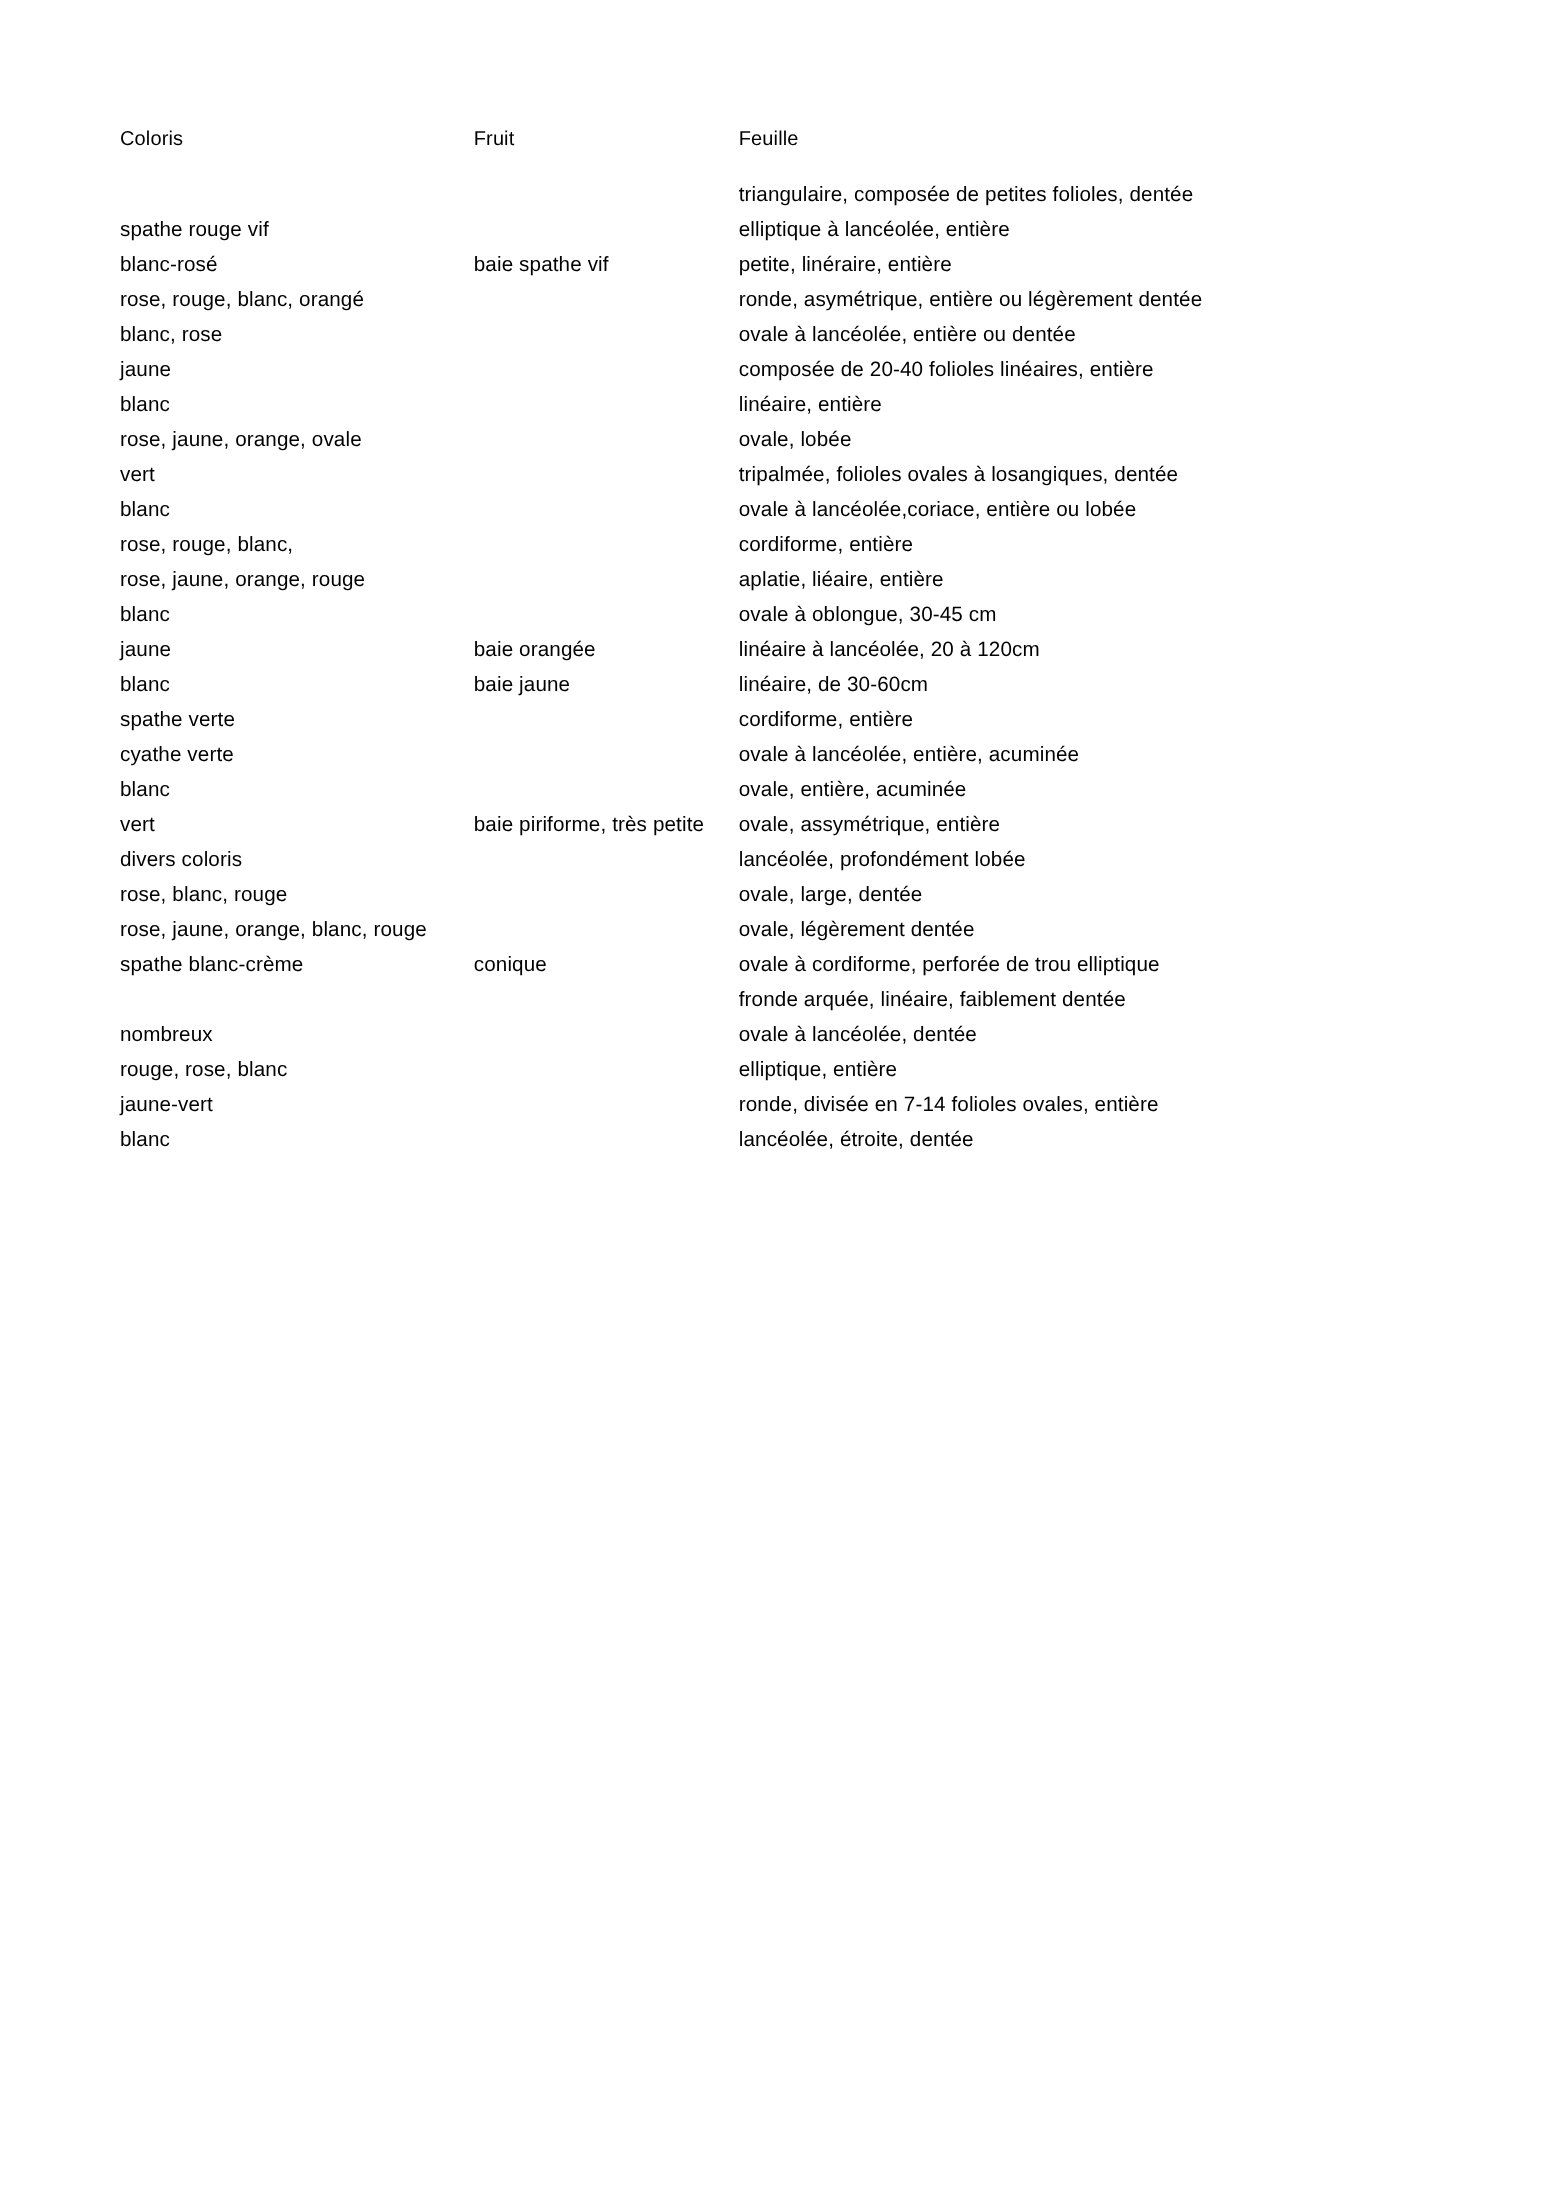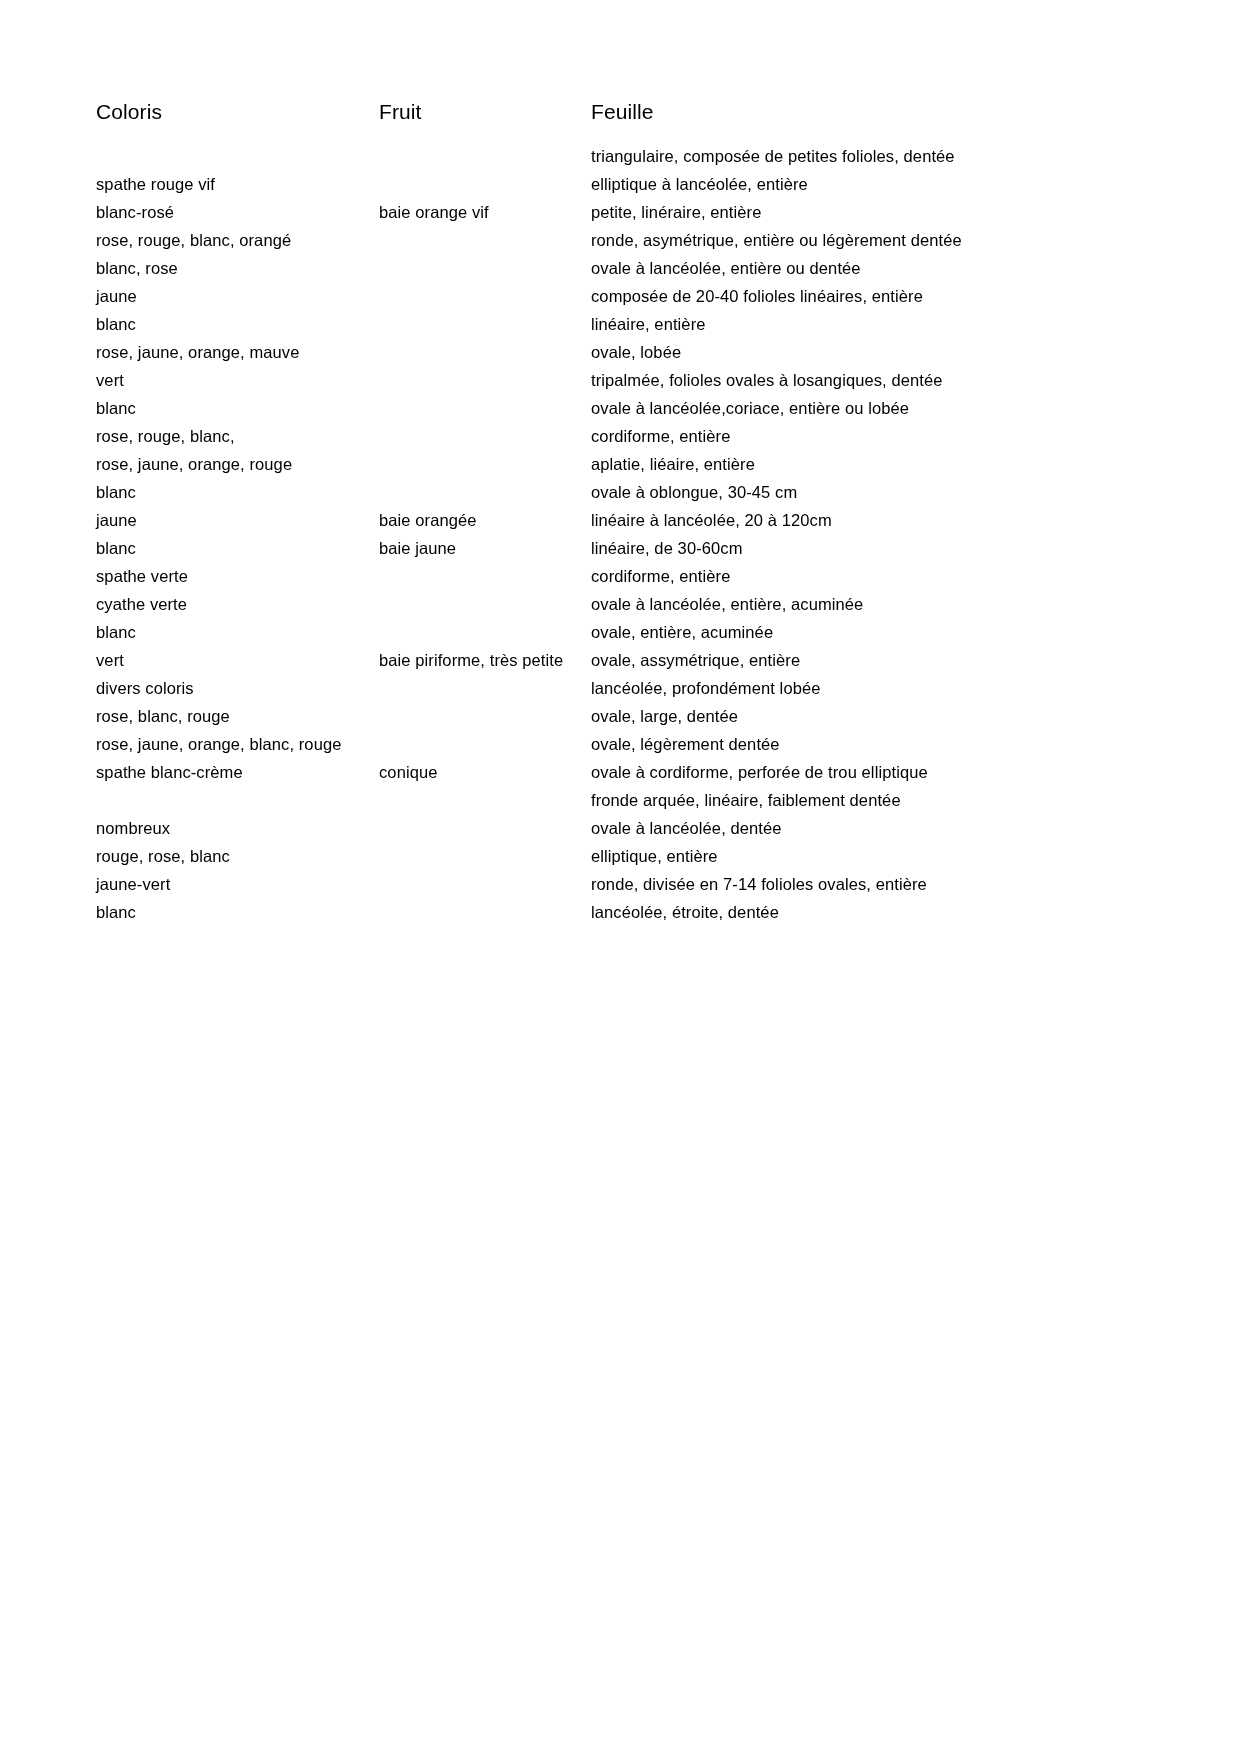--- a/index.html
+++ b/index.html
@@ -44,21 +44,21 @@
     vertical-align: top;
     font-weight: normal;
     font-size: 16.5px;
     line-height: 28px;
     padding: 0 4px 0 0;
     height: 28px;
     white-space: nowrap;
     letter-spacing: 0.1px;
   }
   table.data-table th {
-    font-size: 21px;
+    font-size: 16px;
     padding-bottom: 10px;
     height: 34px;
   }
   table.data-table td.empty {
     color: transparent;
   }
 </style>
 </head>
 <body>
 
@@ -83,21 +83,21 @@
             <td class="empty"></td>
             <td>triangulaire, composée de petites folioles, dentée</td>
           </tr>
           <tr>
             <td>spathe rouge vif</td>
             <td class="empty"></td>
             <td>elliptique à lancéolée, entière</td>
           </tr>
           <tr>
             <td>blanc-rosé</td>
-            <td>baie orange vif</td>
+            <td>baie spathe vif</td>
             <td>petite, linéraire, entière</td>
           </tr>
           <tr>
             <td>rose, rouge, blanc, orangé</td>
             <td class="empty"></td>
             <td>ronde, asymétrique, entière ou légèrement dentée</td>
           </tr>
           <tr>
             <td>blanc, rose</td>
             <td class="empty"></td>
@@ -107,21 +107,21 @@
             <td>jaune</td>
             <td class="empty"></td>
             <td>composée de 20-40 folioles linéaires, entière</td>
           </tr>
           <tr>
             <td>blanc</td>
             <td class="empty"></td>
             <td>linéaire, entière</td>
           </tr>
           <tr>
-            <td>rose, jaune, orange, mauve</td>
+            <td>rose, jaune, orange, ovale</td>
             <td class="empty"></td>
             <td>ovale, lobée</td>
           </tr>
           <tr>
             <td>vert</td>
             <td class="empty"></td>
             <td>tripalmée, folioles ovales à losangiques, dentée</td>
           </tr>
           <tr>
             <td>blanc</td>

